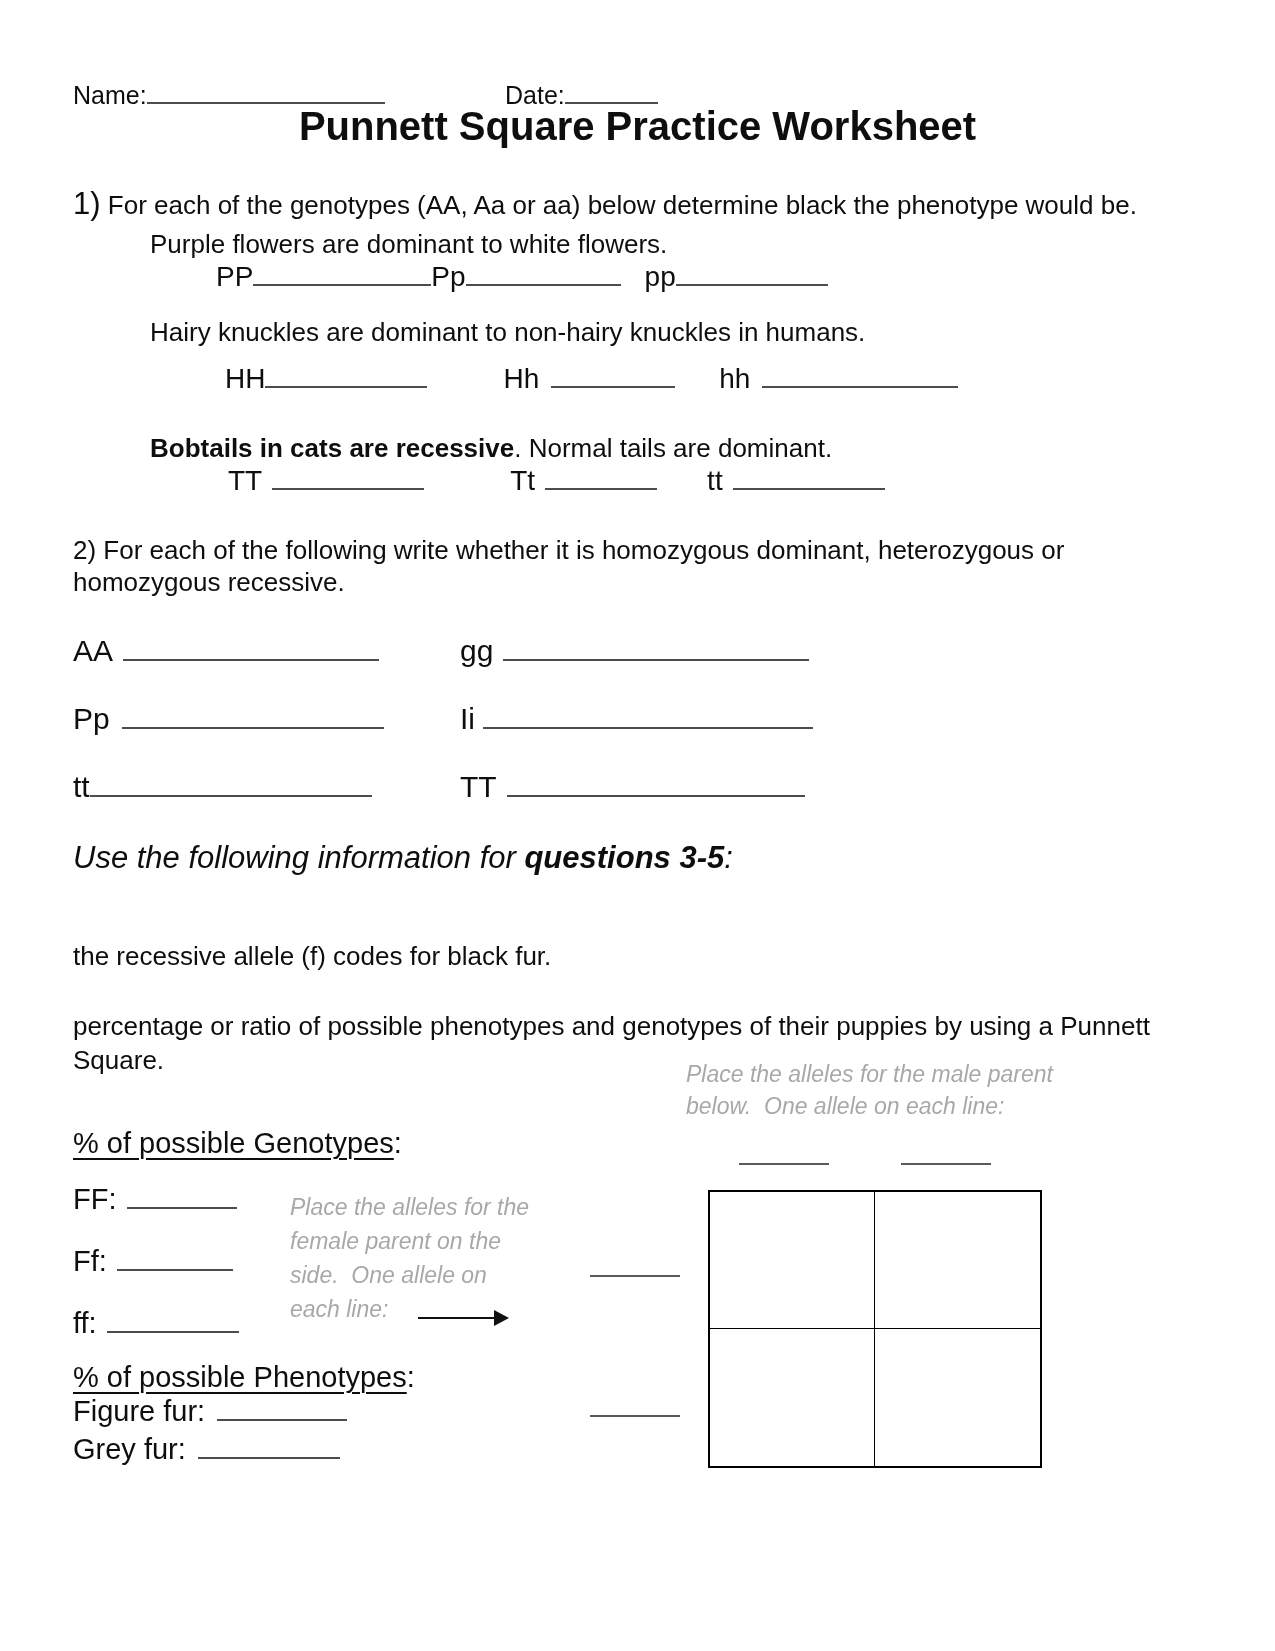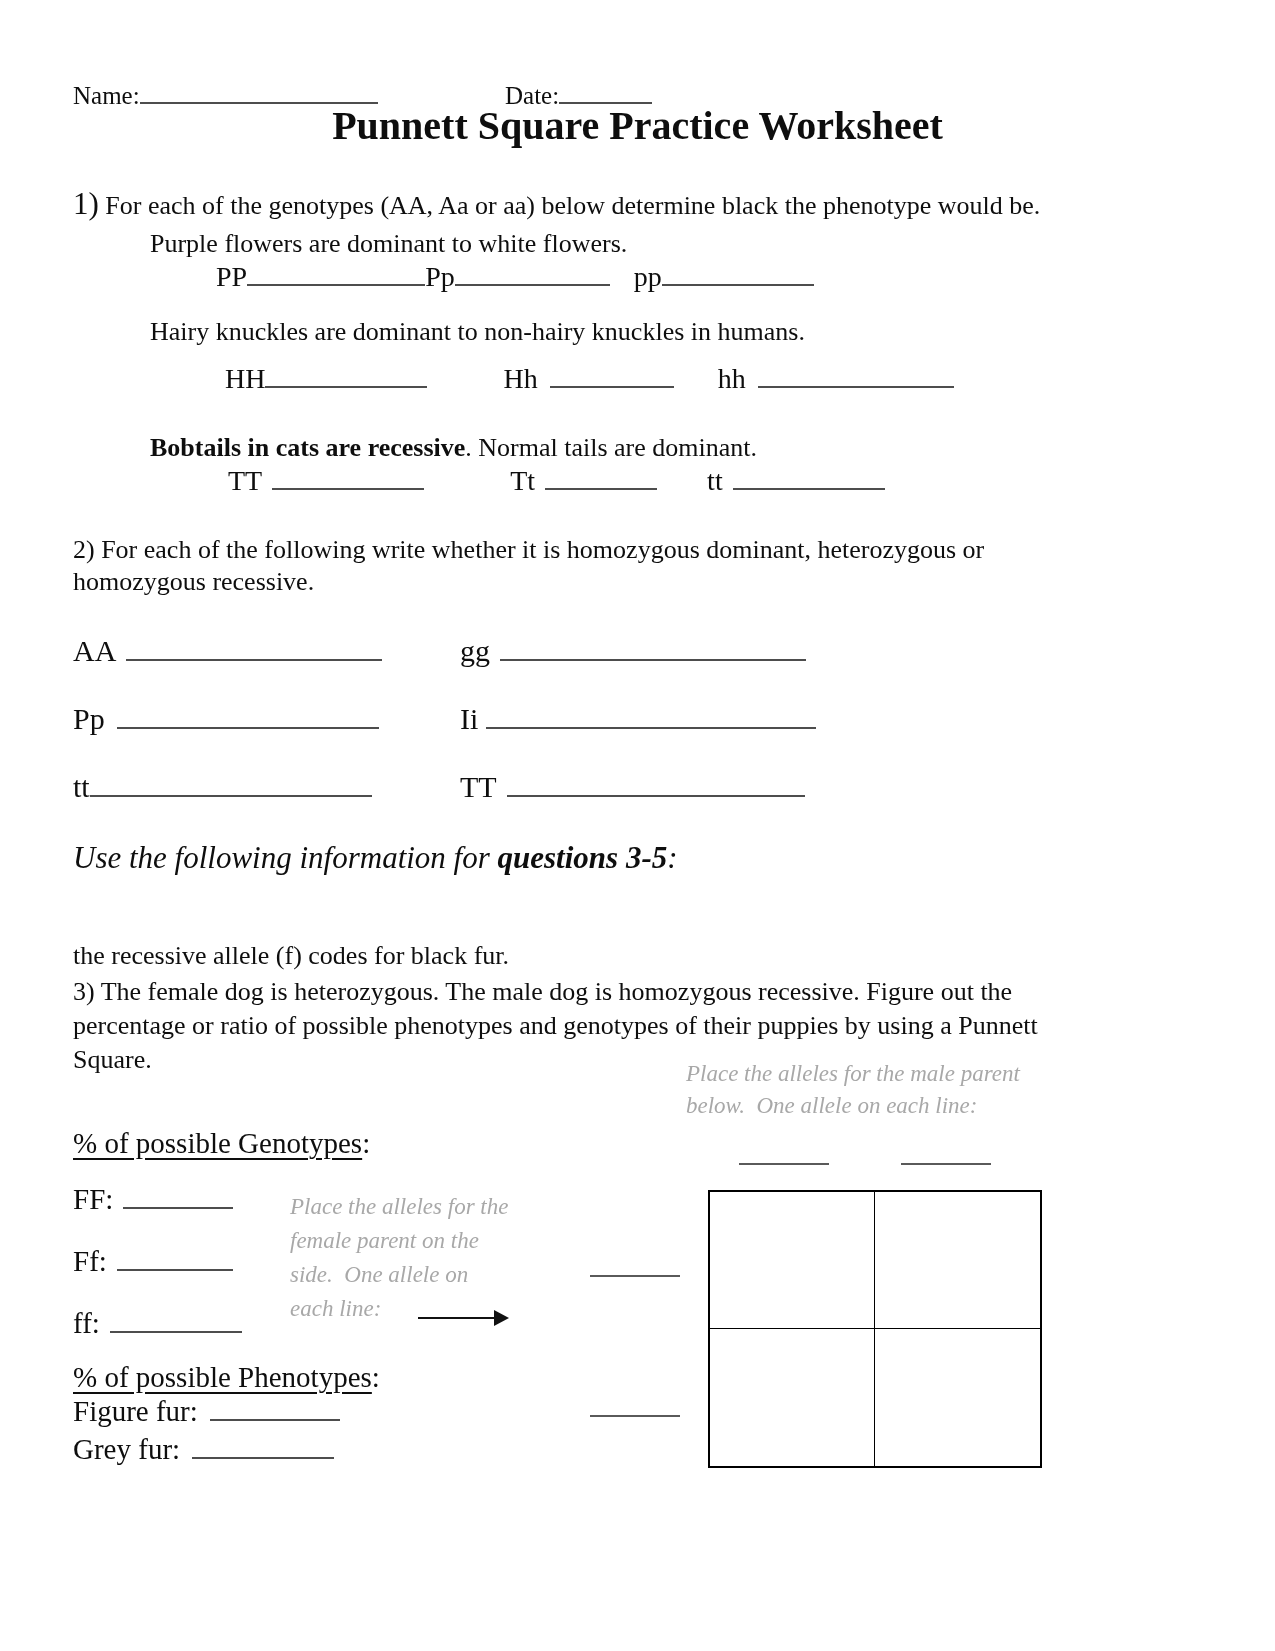--- a/index.html
+++ b/index.html
@@ -1,20 +1,20 @@
 <!DOCTYPE html>
 <html><head>
 <meta charset="utf-8">
 <style>
   html,body{margin:0;padding:0;background:#ffffff;}
   .page{
     position:relative;
     width:1275px;height:1651px;
     background:#ffffff;
-    font-family:Liberation Serif, serif;
+    font-family:Liberation Sans, sans-serif;
     color:#0e0e0e;
     overflow:hidden;
   }
   .abs{position:absolute;white-space:nowrap;}
   .t26{font-size:26px;line-height:32px;}
   .t25{font-size:25px;line-height:30px;}
   .t28{font-size:28px;line-height:33px;}
   .t30{font-size:30px;line-height:34px;}
   .t29{font-size:29px;line-height:34px;}
   .title{font-size:40px;font-weight:bold;line-height:44px;}
@@ -101,21 +101,20 @@
   </div>
   <div class="abs t30" style="left:460px;top:770px;">
     <span>TT</span><span class="sp" style="width:10px"></span><span class="bl" style="width:298px"></span>
   </div>
 
   <div class="abs" style="left:73px;top:840px;font-size:31px;line-height:36px;">
     <span class="i">Use the following information for </span><span class="i b">questions 3-5</span><span class="i">:</span>
   </div>
   <div class="abs t26 pre" style="left:73px;top:912px;margin-top:28px;">the recessive allele (f) codes for black fur.</div>
 
-  <div class="abs t26" style="left:73px;top:976px;">3) The female dog is heterozygous. The male dog is homozygous recessive. Figure out the</div>
   <div class="abs t26" style="left:73px;top:1010px;">percentage or ratio of possible phenotypes and genotypes of their puppies by using a Punnett</div>
   <div class="abs t26" style="left:73px;top:1044px;text-align:right;">Square.</div>
 
   <div class="abs note pre" style="left:686px;top:1058px;">Place the alleles for the male parent</div>
   <div class="abs note pre" style="left:686px;top:1090px;">below.  One allele on each line:</div>
 
   <div class="abs t29" style="left:73px;top:1126px;">
     <span class="u">% of possible Genotypes</span><span>:</span>
   </div>
 

